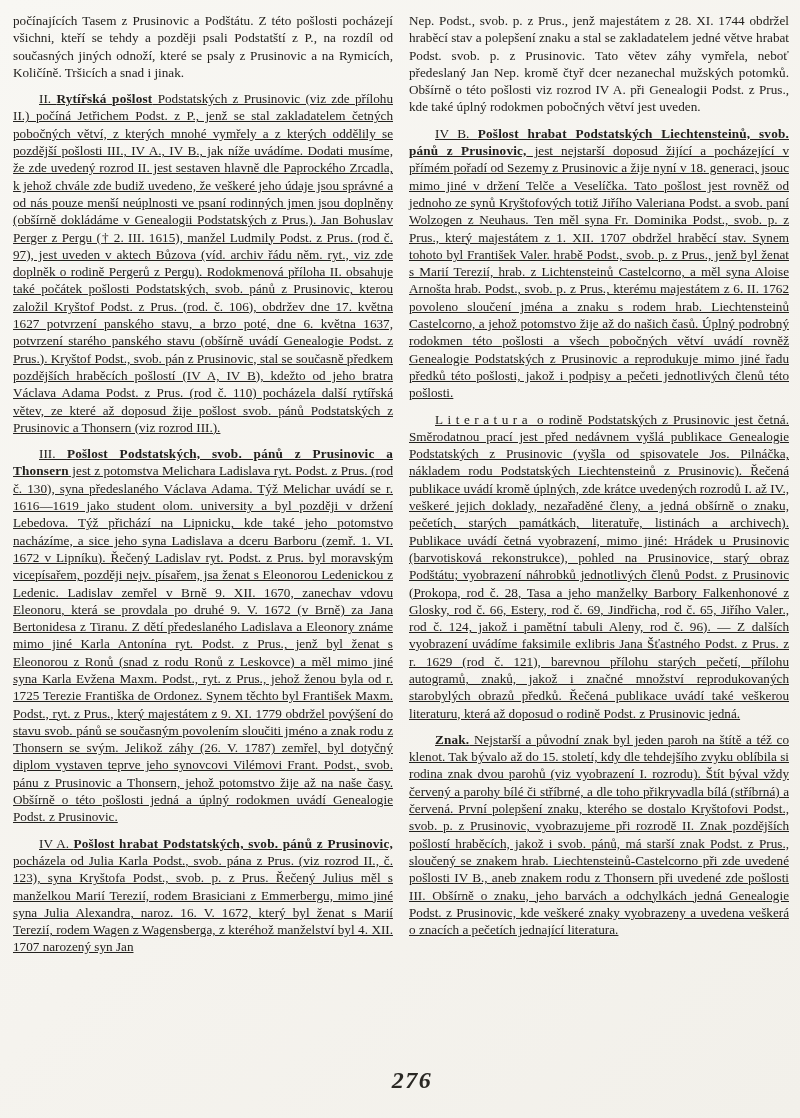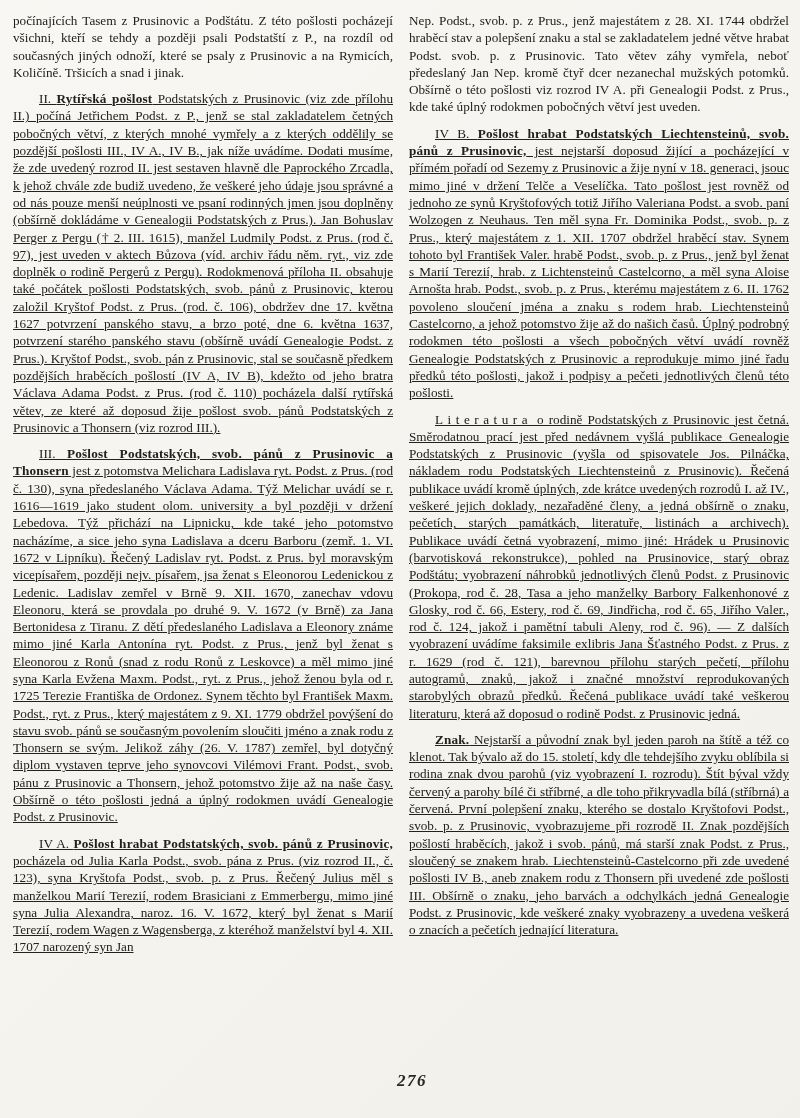--- a/index.html
+++ b/index.html
@@ -47,21 +47,21 @@
   .page-number {
     position: absolute;
     left: 0;
     width: 100%;
     top: 1072px;
     text-align: center;
     padding-left: 24px;
     box-sizing: border-box;
     font-style: italic;
     font-weight: 700;
-    font-size: 17px;
+    font-size: 24px;
     letter-spacing: 1.5px;
     color: #2a2824;
   }
 </style>
 </head>
 <body>
 
 <div class="page">
   <div class="columns">
 

